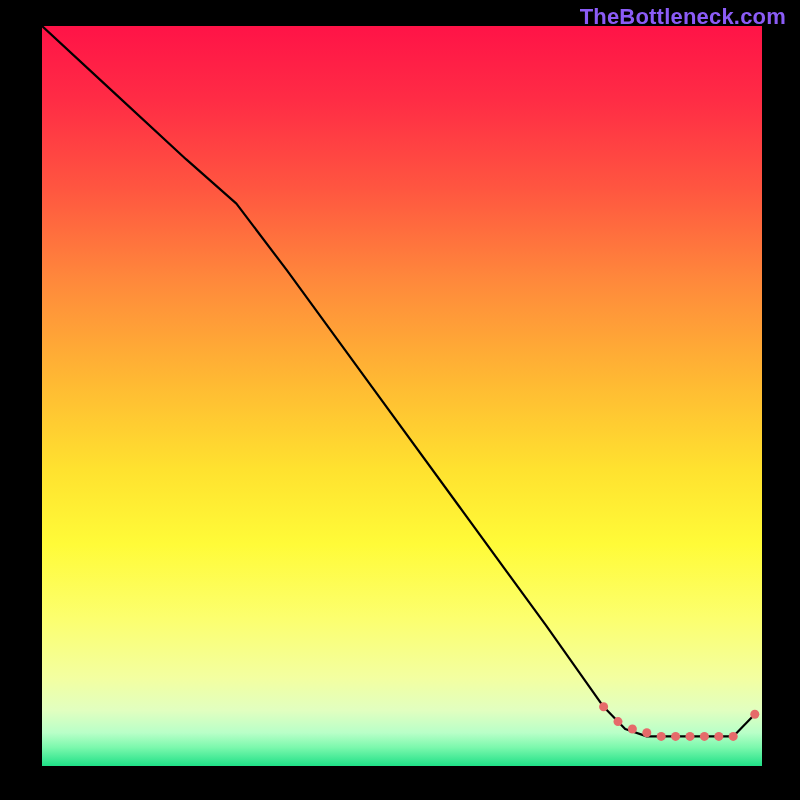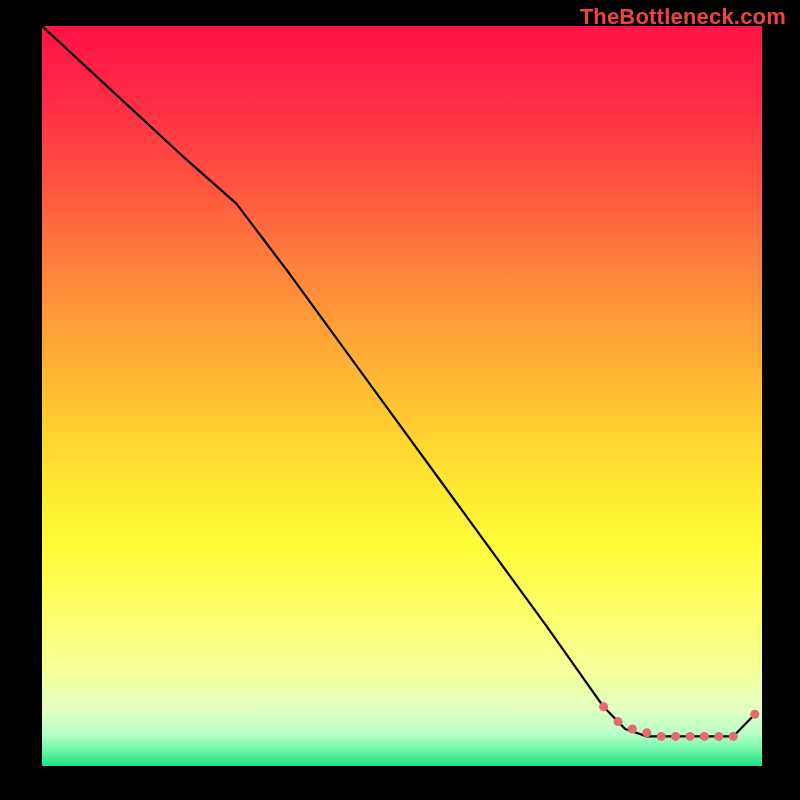--- a/index.html
+++ b/index.html
@@ -14,21 +14,21 @@
   .outer {
     position: relative;
     width: 800px;
     height: 800px;
     background: #000;
   }
   .watermark {
     position: absolute;
     top: 4px;
     right: 14px;
-    color: #ef4444;
+    color: #8b5cf6;
     font-size: 22px;
     font-weight: 600;
     letter-spacing: 0.2px;
     user-select: none;
   }
   
   .plot {
     position: absolute;
     left: 42px;
     top: 26px;

